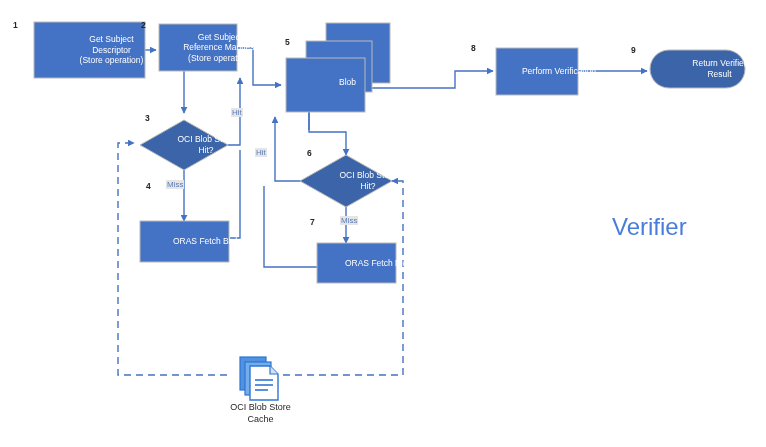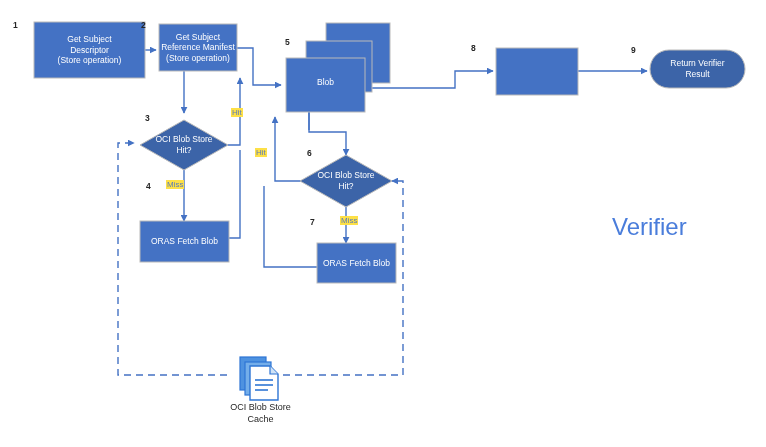--- a/index.html
+++ b/index.html
@@ -26,32 +26,33 @@
     position: absolute;
     display: flex;
     align-items: center;
     justify-content: center;
     text-align: center;
     color: #ffffff;
     font-size: 8.5px;
     line-height: 1.25;
     pointer-events: none;
     white-space: pre-line;
+    padding-left: 22px;
   }
   .step-num {
     position: absolute;
     font-size: 8.5px;
     font-weight: bold;
     color: #262626;
   }
   .edge-label {
     position: absolute;
     font-size: 8px;
     color: #5b7cb8;
-    background: #fde047;
+    background: #e5e5e5;
     padding: 0 1px;
   }
   .cache-caption {
     position: absolute;
     text-align: center;
     font-size: 9px;
     color: #262626;
     line-height: 1.3;
     white-space: pre-line;
   }
@@ -148,20 +149,21 @@
   <div class="node-label" style="left:157px; top:24px; width:82px; height:47px;">Get Subject
 Reference Manifest
 (Store operation)</div>
   <div class="node-label" style="left:146px; top:126px; width:76px; height:38px;">OCI Blob Store
 Hit?</div>
   <div class="node-label" style="left:140px; top:221px; width:89px; height:41px;">ORAS Fetch Blob</div>
   <div class="node-label" style="left:286px; top:58px; width:79px; height:48px;">Blob</div>
   <div class="node-label" style="left:308px; top:162px; width:76px; height:38px;">OCI Blob Store
 Hit?</div>
   <div class="node-label" style="left:317px; top:243px; width:79px; height:40px;">ORAS Fetch Blob</div>
+  <div class="node-label" style="left:494px; top:48px; width:86px; height:47px;">Perform Verification</div>
   <div class="node-label" style="left:650px; top:50px; width:95px; height:38px;">Return Verifier
 Result</div>
 
   <div class="step-num" style="left:13px; top:20px;">1</div>
   <div class="step-num" style="left:141px; top:20px;">2</div>
   <div class="step-num" style="left:145px; top:113px;">3</div>
   <div class="step-num" style="left:146px; top:181px;">4</div>
   <div class="step-num" style="left:285px; top:37px;">5</div>
   <div class="step-num" style="left:307px; top:148px;">6</div>
   <div class="step-num" style="left:310px; top:217px;">7</div>

